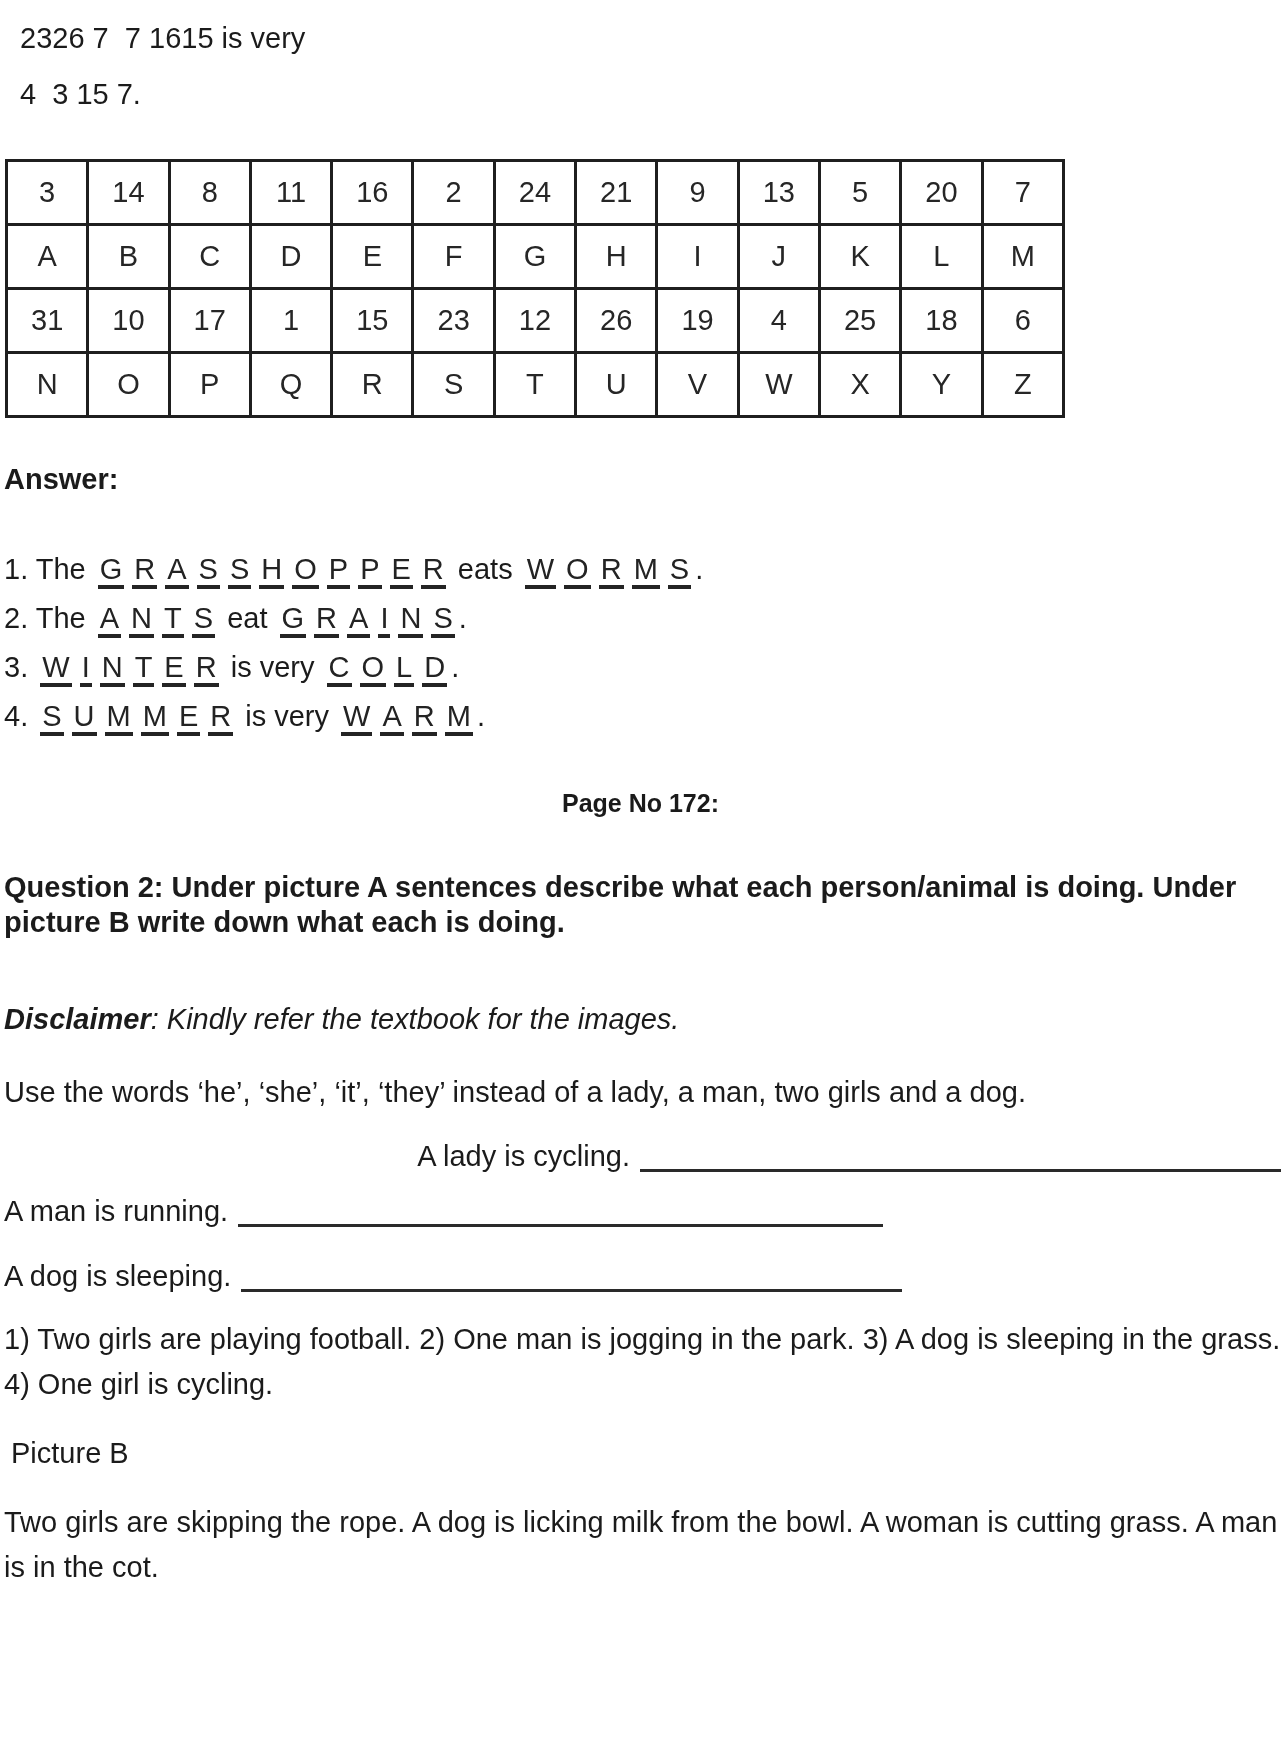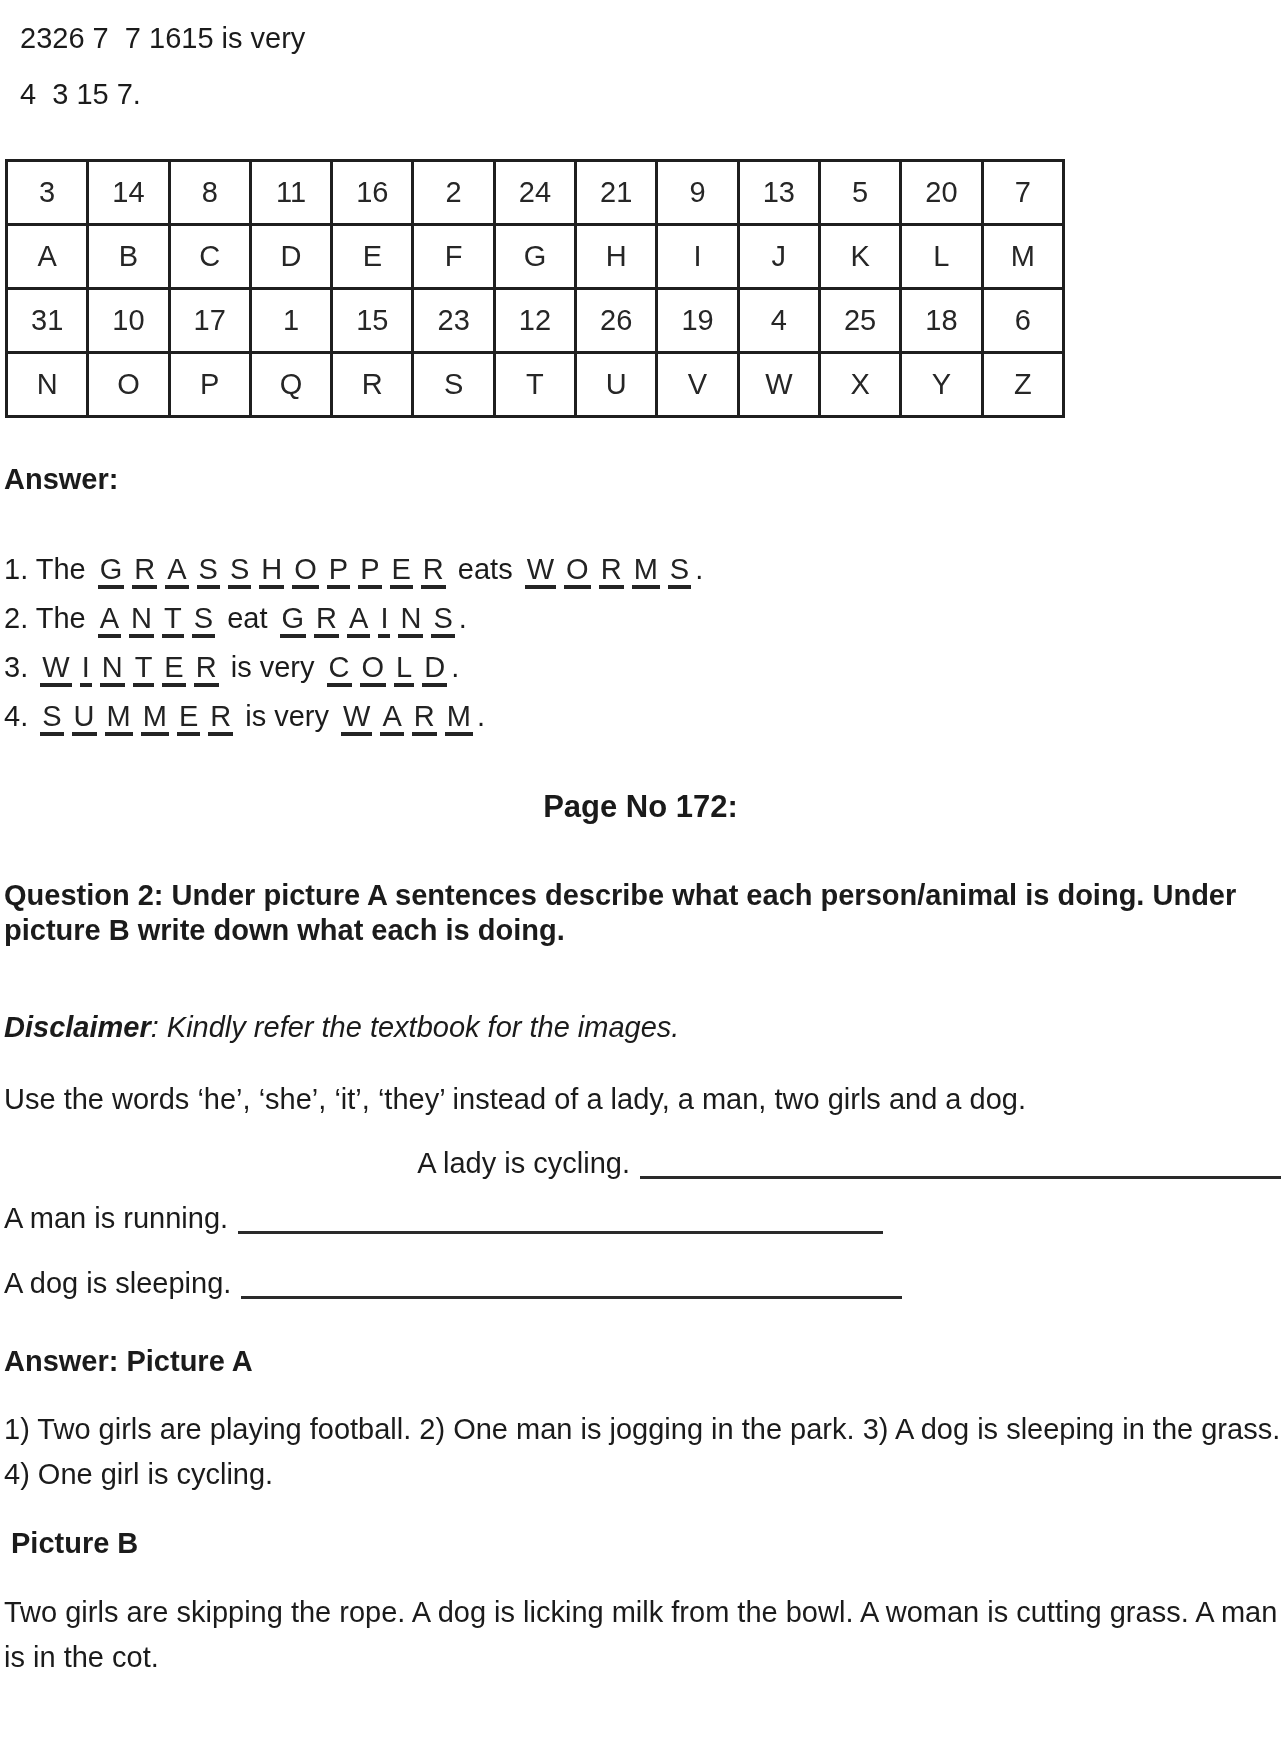--- a/index.html
+++ b/index.html
@@ -27,21 +27,21 @@
 
   .spelled-answers { margin-top:56px; }
   .spelled-line { height:49px; white-space:nowrap; }
   .ltr {
     display:inline-block; border-bottom:4px solid #242424;
     padding:0 2px; margin:0 4px; line-height:1.05; color:#232323;
   }
 
   .page-heading {
     margin-top:40px; width:1273px; text-align:center;
-    font-weight:700; font-size:31px; color:#1a1a1a;
+    font-weight:700; font-size:25px; color:#1a1a1a;
   }
 
   .question { margin-top:52px; font-weight:700; line-height:35px; width:1277px; }
 
   .disclaimer { margin-top:62px; font-style:italic; }
   .disclaimer .lbl { font-weight:700; }
 
   .instruction { margin-top:38px; }
 
   .fill-item { white-space:nowrap; }
@@ -50,21 +50,21 @@
     border-bottom:3px solid #2a2a2a; vertical-align:-6px;
   }
   .fill-item:nth-child(1) { margin-top:16px;text-align:right; }
   .fill-item:nth-child(2) { margin-top:20px; }
   .fill-item:nth-child(3) { margin-top:30px; }
   .fill-item:nth-child(4) { margin-top:35px; }
 
   .answer-a-heading { margin-top:43px; font-weight:700; }
   .answer-a-text { margin-top:24px; line-height:45px; width:1277px; }
 
-  .picture-b-heading { margin-top:24px; padding-left:7px; font-weight:700; }
+  .picture-b-heading { margin-top:24px; padding-left:7px; font-weight:400; }
   .answer-b-text { margin-top:25px; line-height:45px; width:1277px; }
 </style>
 </head>
 <body>
 
 <div class="page">
 
   <p class="intro-line pre">2326 7  7 1615 is very</p>
   <p class="intro-line pre">4  3 15 7.</p>
 
@@ -149,19 +149,18 @@
   <p class="disclaimer"><span class="lbl">Disclaimer</span><span>: Kindly refer the textbook for the images.</span></p>
 
   <p class="instruction">Use the words ‘he’, ‘she’, ‘it’, ‘they’ instead of a lady, a man, two girls and a dog.</p>
 
   <div class="fill-list">
       <div class="fill-item"><span>A lady is cycling.</span><span class="blank" style="width: 641px;"></span></div>
       <div class="fill-item"><span>A man is running.</span><span class="blank" style="width: 645px;"></span></div>
       <div class="fill-item"><span>A dog is sleeping.</span><span class="blank" style="width: 661px;"></span></div>
     </div>
 
-  <p class="answer-a-heading">Answer: Picture A</p>
   <p class="answer-a-text">1) Two girls are playing football. 2) One man is jogging in the park. 3) A dog is sleeping in the grass. 4) One girl is cycling.</p>
 
   <p class="picture-b-heading">Picture B</p>
   <p class="answer-b-text">Two girls are skipping the rope. A dog is licking milk from the bowl. A woman is cutting grass. A man is in the cot.</p>
 
 </div>
 
 </body></html>

